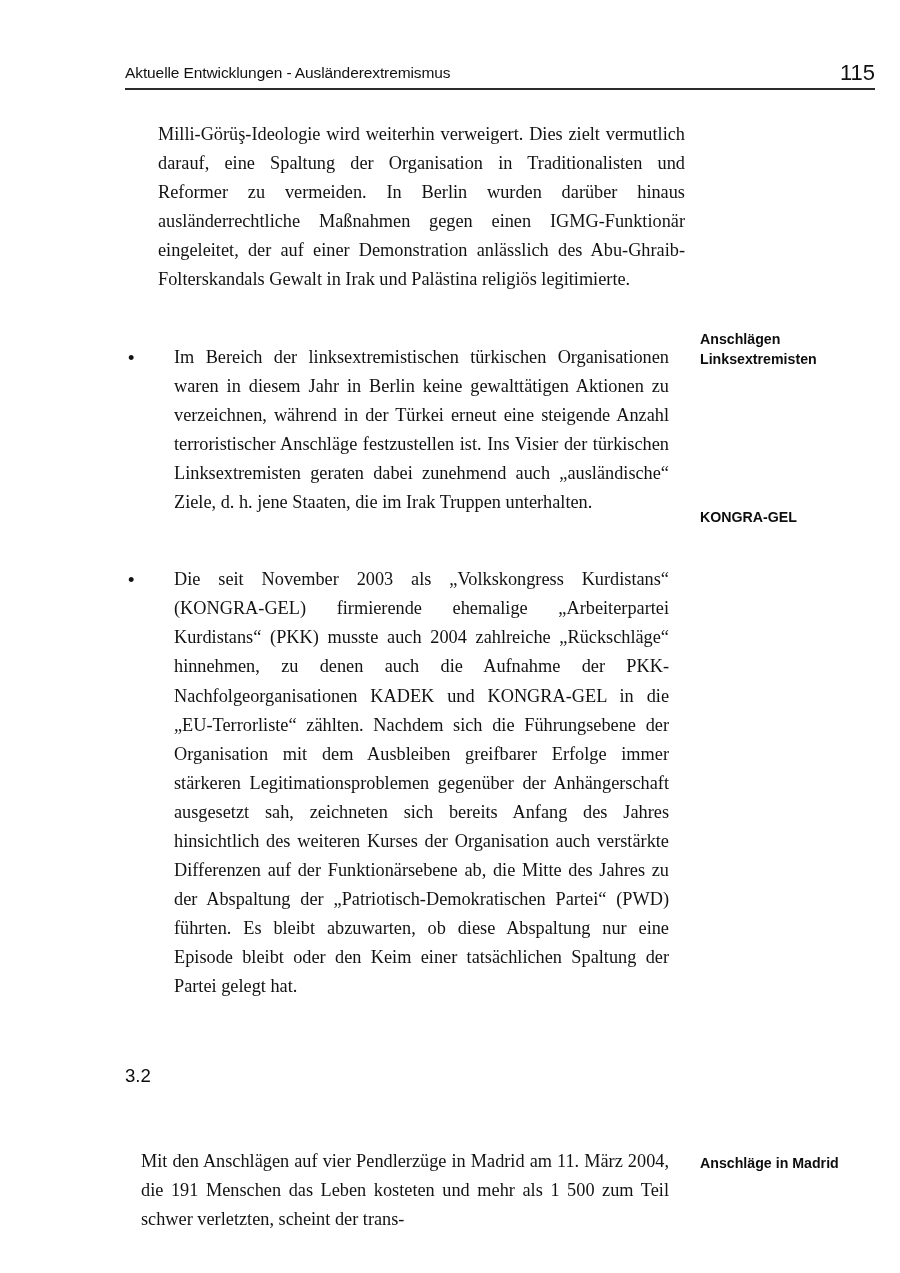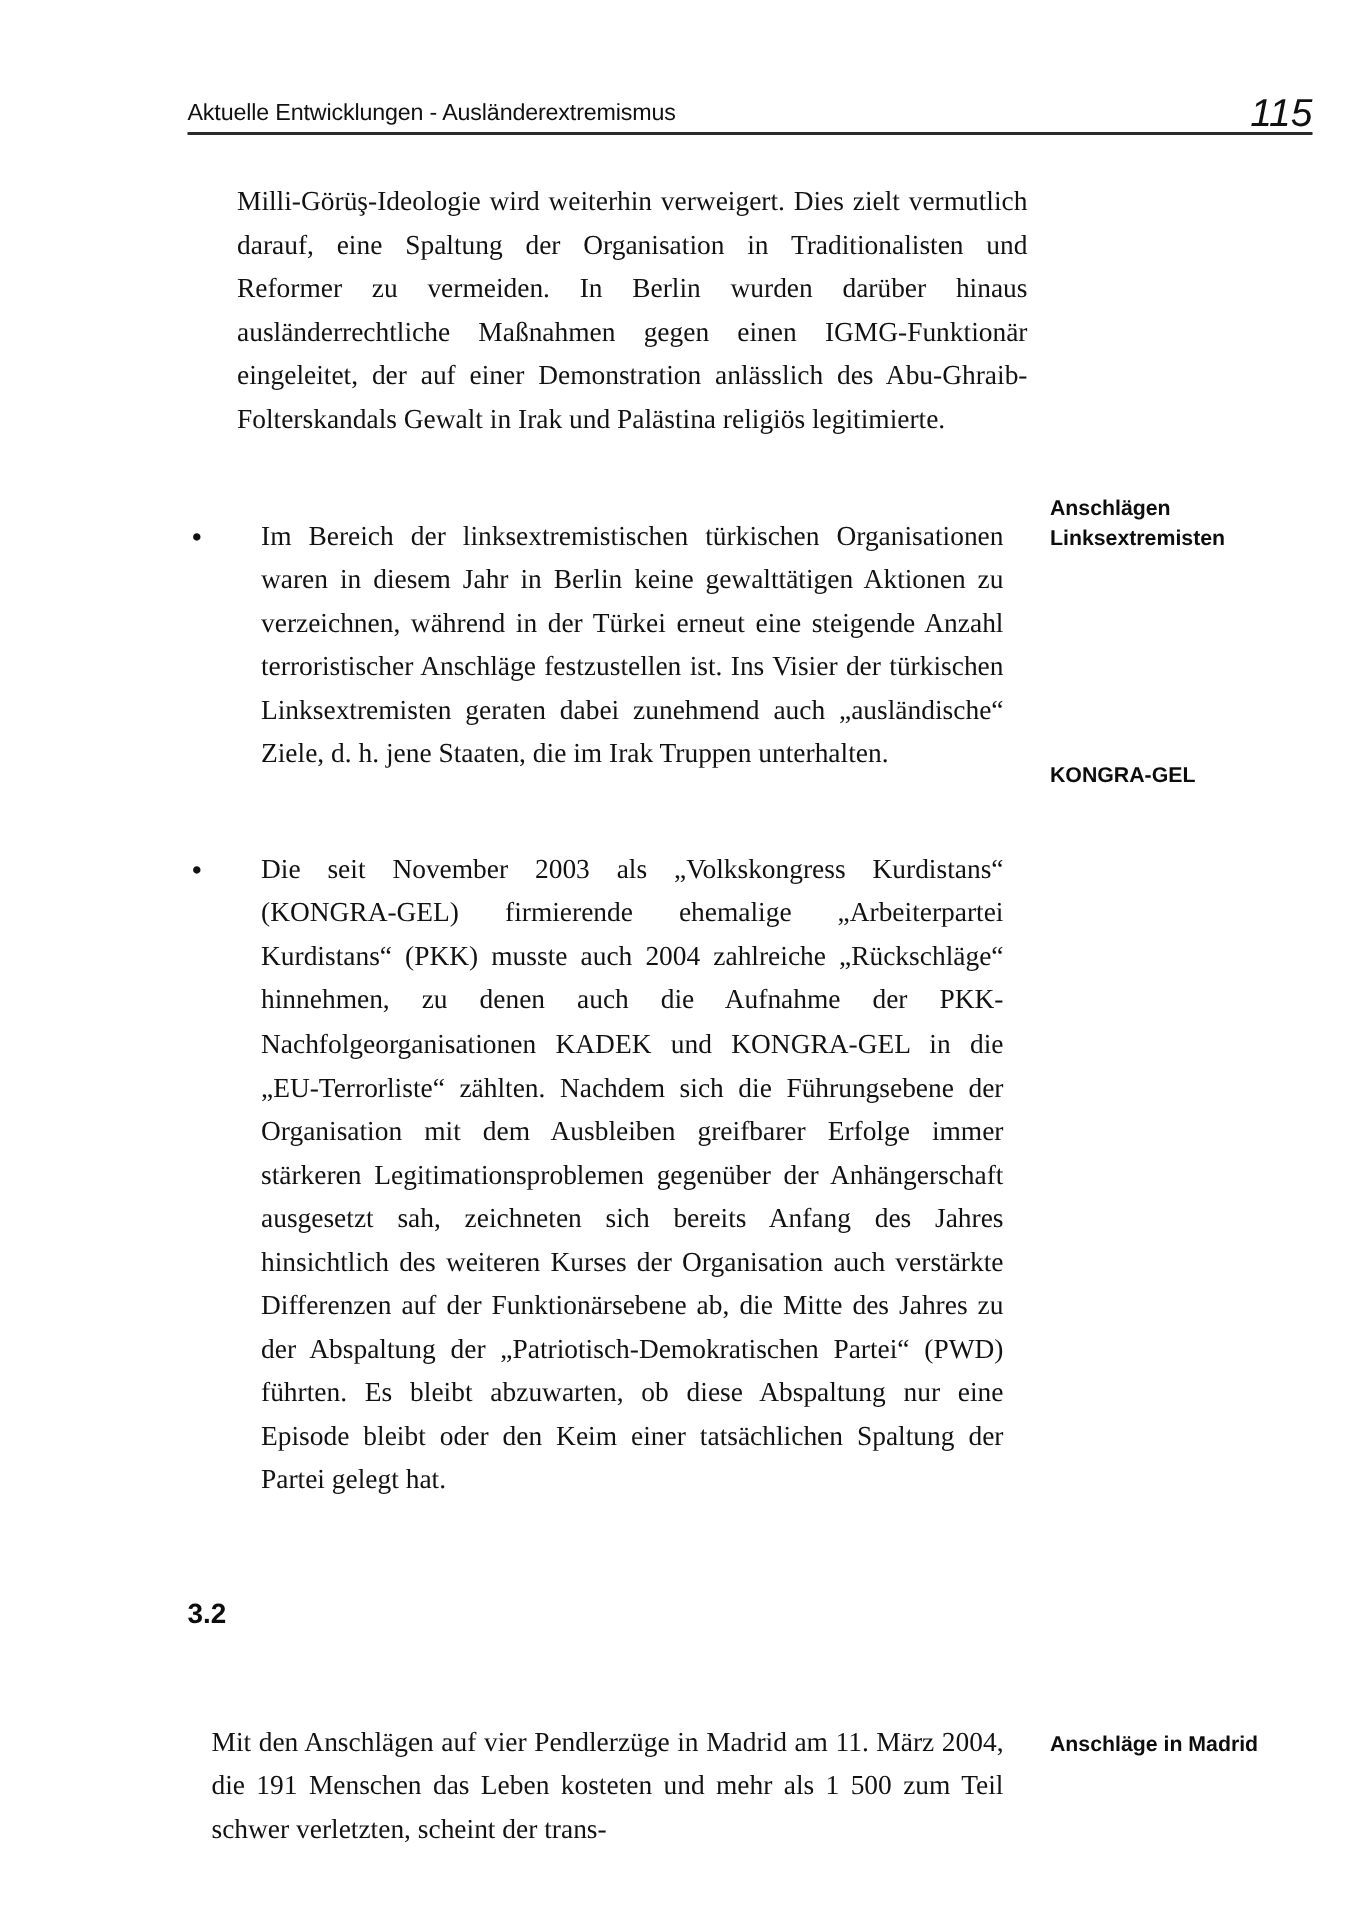--- a/index.html
+++ b/index.html
@@ -30,23 +30,22 @@
     display: flex;
     align-items: center;
     justify-content: space-between;
   }
   .header-title {
     font-size: 15.5px;
     letter-spacing: -0.1px;
     white-space: nowrap;
   }
   .header-pageno {
-    font-size: 26px;
+    font-size: 22px;
     letter-spacing: 0px;
-    font-style: italic;
   }
   .header-rule {
     position: absolute;
     left: 125px;
     top: 88px;
     width: 750px;
     height: 2px;
     background: #2b2b2b;
   }
 
@@ -89,21 +88,21 @@
     line-height: 29.1px;
     width: 20px;
   }
 
   .gap-sm { height: 16px; }
 
   
   .heading {
     display: flex;
     align-items: flex-start;
-    font-weight: bold;
+    font-weight: normal;
     font-size: 18.6px;
     line-height: 26px;
     color: #0d0d0d;
   }
   .heading .num {
     width: 67px;
     flex: 0 0 67px;
   }
   .heading .txt {
     flex: 1 1 auto;

